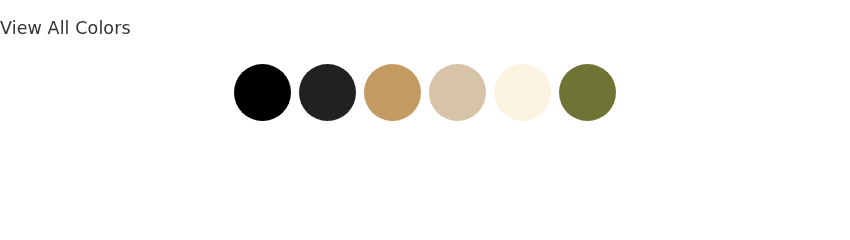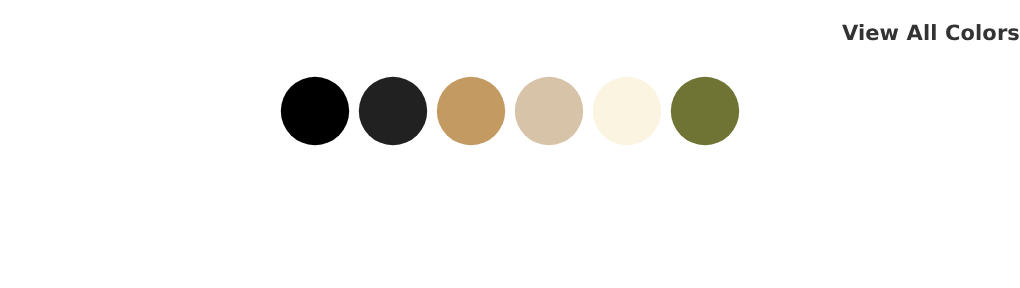--- a/index.html
+++ b/index.html
@@ -19,23 +19,23 @@
     width: 850px;
     height: 235px;
     background: #ffffff;
     box-sizing: border-box;
   }
   .palette-title {
     position: absolute;
     top: 17px;
     left: 0;
     width: 850px;
-    text-align: right;
+    text-align: left;
     font-size: 17.5px;
-    font-weight: 700;
+    font-weight: 400;
     color: #333333;
     letter-spacing: 0.1px;
     line-height: 22px;
     white-space: nowrap;
   }
   .swatch-row {
     position: absolute;
     top: 63px;
     left: 234px;
     width: 382px;

